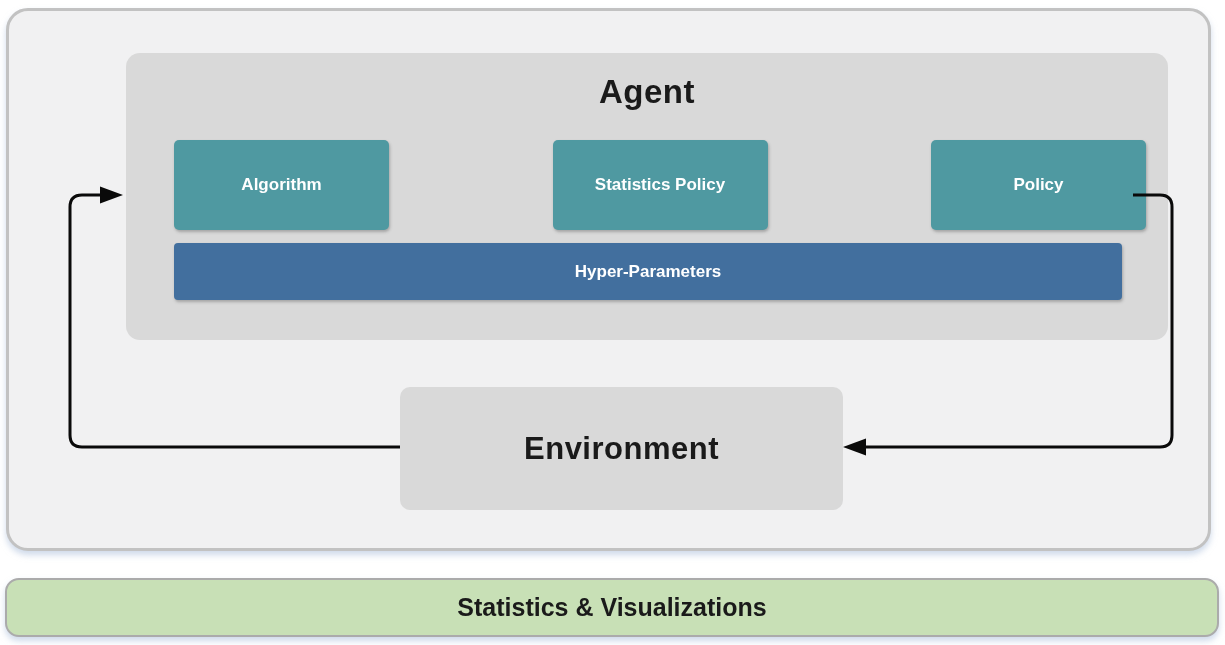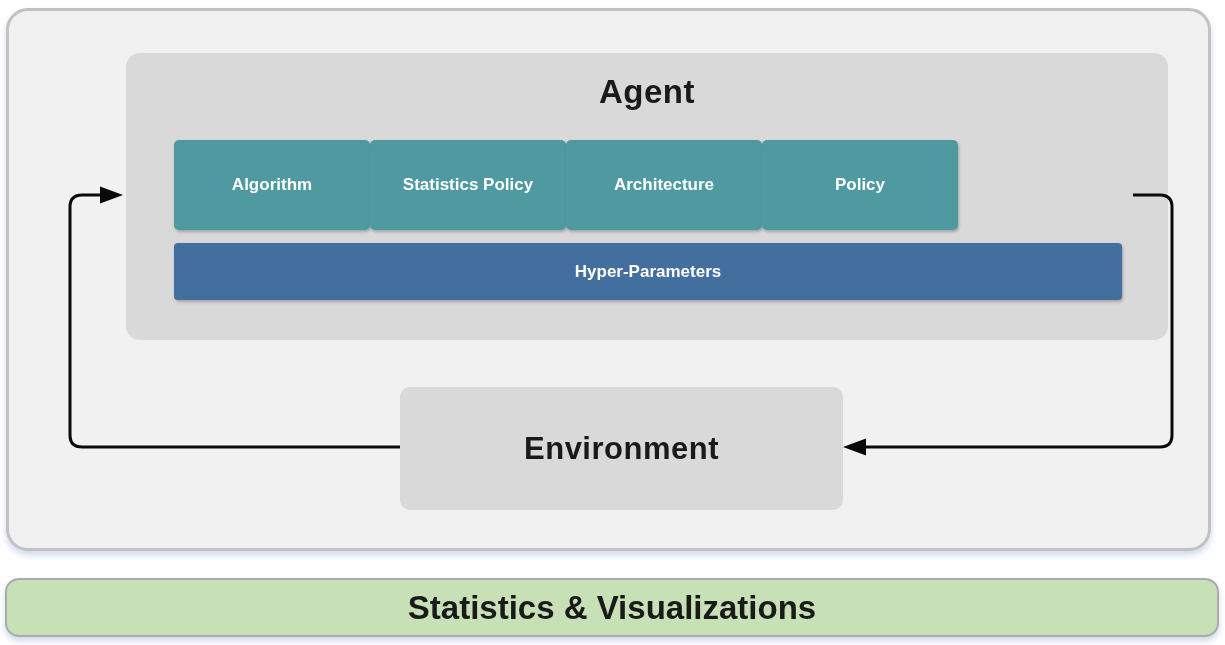--- a/index.html
+++ b/index.html
@@ -41,21 +41,21 @@
     width: 100%;
     text-align: center;
     font-size: 33px;
     font-weight: bold;
     color: var(--text-dark);
     letter-spacing: 0.5px;
   }
   .module-row {
     position: absolute;
     left: 48px; top: 87px;
-    width: 784px; height: 90px;
+    width: 972px; height: 90px;
     display: flex;
     justify-content: space-between;
   }
   .module {
     width: 215px; height: 90px;
     background: var(--module-teal);
     border-radius: 5px;
     box-shadow: 1px 2px 3px rgba(70,70,70,0.35);
     display: flex;
     align-items: center;
@@ -99,21 +99,21 @@
     left: 5px; top: 578px;
     width: 1214px; height: 59px;
     background: var(--stats-green);
     border: 2.5px solid var(--stats-border);
     border-radius: 14px;
     box-shadow: 0 4px 6px rgba(168,188,216,0.55);
     box-sizing: border-box;
     display: flex;
     align-items: center;
     justify-content: center;
-    font-size: 33px;
+    font-size: 25px;
     font-weight: bold;
     color: var(--text-dark);
   }
   .arrow-layer {
     position: absolute;
     left: 0; top: 0;
     width: 1225px; height: 645px;
     pointer-events: none;
   }
 </style>
@@ -123,21 +123,20 @@
 <div class="canvas">
 
   <div class="outer-panel">
 
     <div class="agent-box">
       <div class="agent-title">Agent</div>
 
       <div class="module-row">
         <div class="module">Algorithm</div>
         <div class="module">Statistics Policy</div>
-        <div class="module">Architecture</div>
         <div class="module">Policy</div>
       </div>
 
       <div class="hyper-bar">Hyper-Parameters</div>
     </div>
 
   </div>
 
   <div class="environment-box">Environment</div>
 

